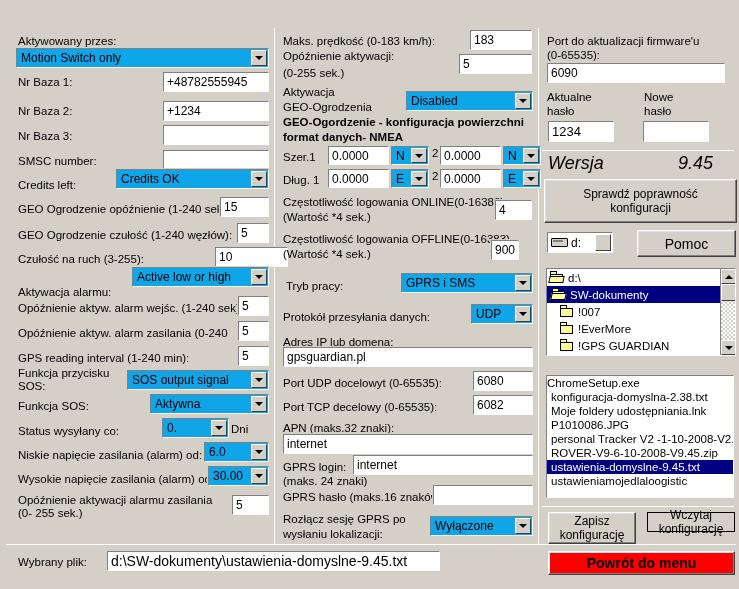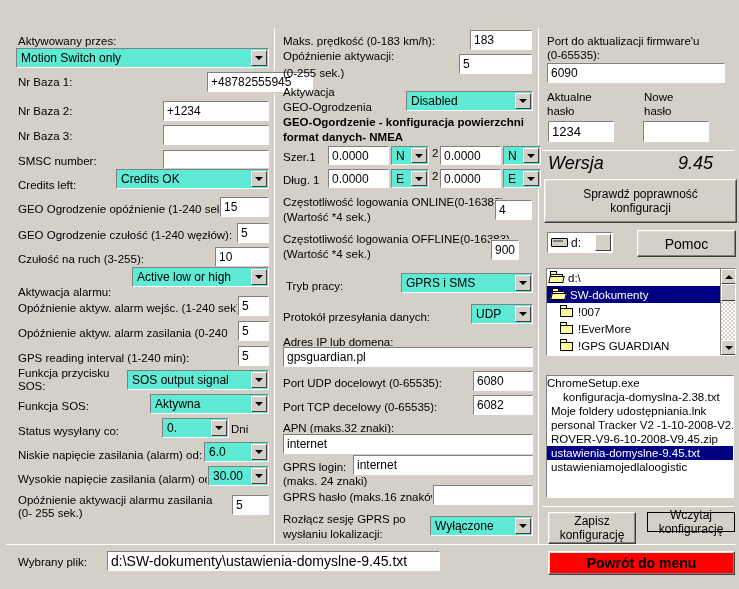--- a/index.html
+++ b/index.html
@@ -124,21 +124,21 @@
     line-height: 1;
     padding: 2px 2px 2px 3px;
     color: #000;
     display: flex;
     align-items: center;
     white-space: nowrap;
     overflow: hidden;
   }
   .combo {
     position: absolute;
-    background: #5eead4;
+    background: #0ea5e9;
     border-top: 1px solid #808080;
     border-left: 1px solid #808080;
     border-right: 1px solid #fff;
     border-bottom: 1px solid #fff;
     outline: 1px solid #d4d0c8;
     display: flex;
     align-items: center;
     font-size: 12px;
     color: #000;
     overflow: hidden;
@@ -336,21 +336,21 @@
   <div class="divider-h" style="left:540px; top:148px; width:192px;"></div>
   <div class="divider-h" style="left:540px; top:504px; width:192px;"></div>
 
   <div class="lbl" style="left:16px; top:33px;">Aktywowany przes:</div>
   <div class="combo" style="left:14px; top:46px; width:253px; height:20px;">
     <span class="cval">Motion Switch only</span>
     <span class="carrow"></span>
   </div>
 
   <div class="lbl" style="left:16px; top:74px;">Nr Baza 1:</div>
-  <div class="txt" style="left:161px; top:70px; width:106px; height:20px;margin-left:44px;">+48782555945</div>
+  <div class="txt" style="left:161px; top:70px; width:106px; height:20px;">+48782555945</div>
 
   <div class="lbl" style="left:16px; top:103px;">Nr Baza 2:</div>
   <div class="txt" style="left:161px; top:99px; width:106px; height:20px;">+1234</div>
 
   <div class="lbl" style="left:16px; top:128px;">Nr Baza 3:</div>
   <div class="txt" style="left:161px; top:123px; width:106px; height:20px;"></div>
 
   <div class="lbl" style="left:16px; top:153px;">SMSC number:</div>
   <div class="txt" style="left:161px; top:148px; width:106px; height:20px;"></div>
 
@@ -360,21 +360,21 @@
     <span class="carrow"></span>
   </div>
 
   <div class="lbl" style="left:16px; top:201px;">GEO Ogrodzenie opóźnienie (1-240 sek)</div>
   <div class="txt" style="left:218px; top:195px; width:49px; height:20px;">15</div>
 
   <div class="lbl" style="left:16px; top:227px;">GEO Ogrodzenie czułość (1-240 węzłów):</div>
   <div class="txt" style="left:235px; top:221px; width:32px; height:20px;">5</div>
 
   <div class="lbl" style="left:16px; top:251px;">Czułość na ruch (3-255):</div>
-  <div class="txt" style="left:213px; top:245px; width:54px; height:20px;">10</div>
+  <div class="txt" style="left:213px; top:245px; width:73px; height:20px;">10</div>
 
   <div class="lbl" style="left:16px; top:284px;">Aktywacja alarmu:</div>
   <div class="combo" style="left:130px; top:265px; width:137px; height:20px;">
     <span class="cval">Active low or high</span>
     <span class="carrow"></span>
   </div>
 
   <div class="lbl" style="left:16px; top:300px;">Opóźnienie aktyw. alarm wejśc. (1-240 sek)</div>
   <div class="txt" style="left:236px; top:294px; width:31px; height:20px;">5</div>
 
@@ -591,25 +591,28 @@
       </div>
       <div class="sb-btn down"></div>
     </div>
   </div>
 
   <div class="listbox" style="left:544px; top:373px; width:188px; height:123px;">
     <div class="rows" id="file-rows" style="right:0;">
         <div class="lrow" style="height: 14px; padding-left: 0;">
           <span>ChromeSetup.exe</span>
         </div>
-        <div class="lrow" style="height: 14px; padding-left: 16px;">
+        <div class="lrow" style="height: 14px; padding-left: 4px;">
           <span>konfiguracja-domyslna-2.38.txt</span>
         </div>
         <div class="lrow" style="height: 14px; padding-left: 4px;">
           <span>Moje foldery udostępniania.lnk</span>
+        </div>
+        <div class="lrow" style="height: 14px; padding-left: 4px;">
+          <span>P1010086.JPG</span>
         </div>
         <div class="lrow" style="height: 14px; padding-left: 4px;">
           <span>personal Tracker V2 -1-10-2008-V2.</span>
         </div>
         <div class="lrow" style="height: 14px; padding-left: 4px;">
           <span>ROVER-V9-6-10-2008-V9.45.zip</span>
         </div>
         <div class="lrow sel" style="height: 14px; padding-left: 4px;">
           <span>ustawienia-domyslne-9.45.txt</span>
         </div>

